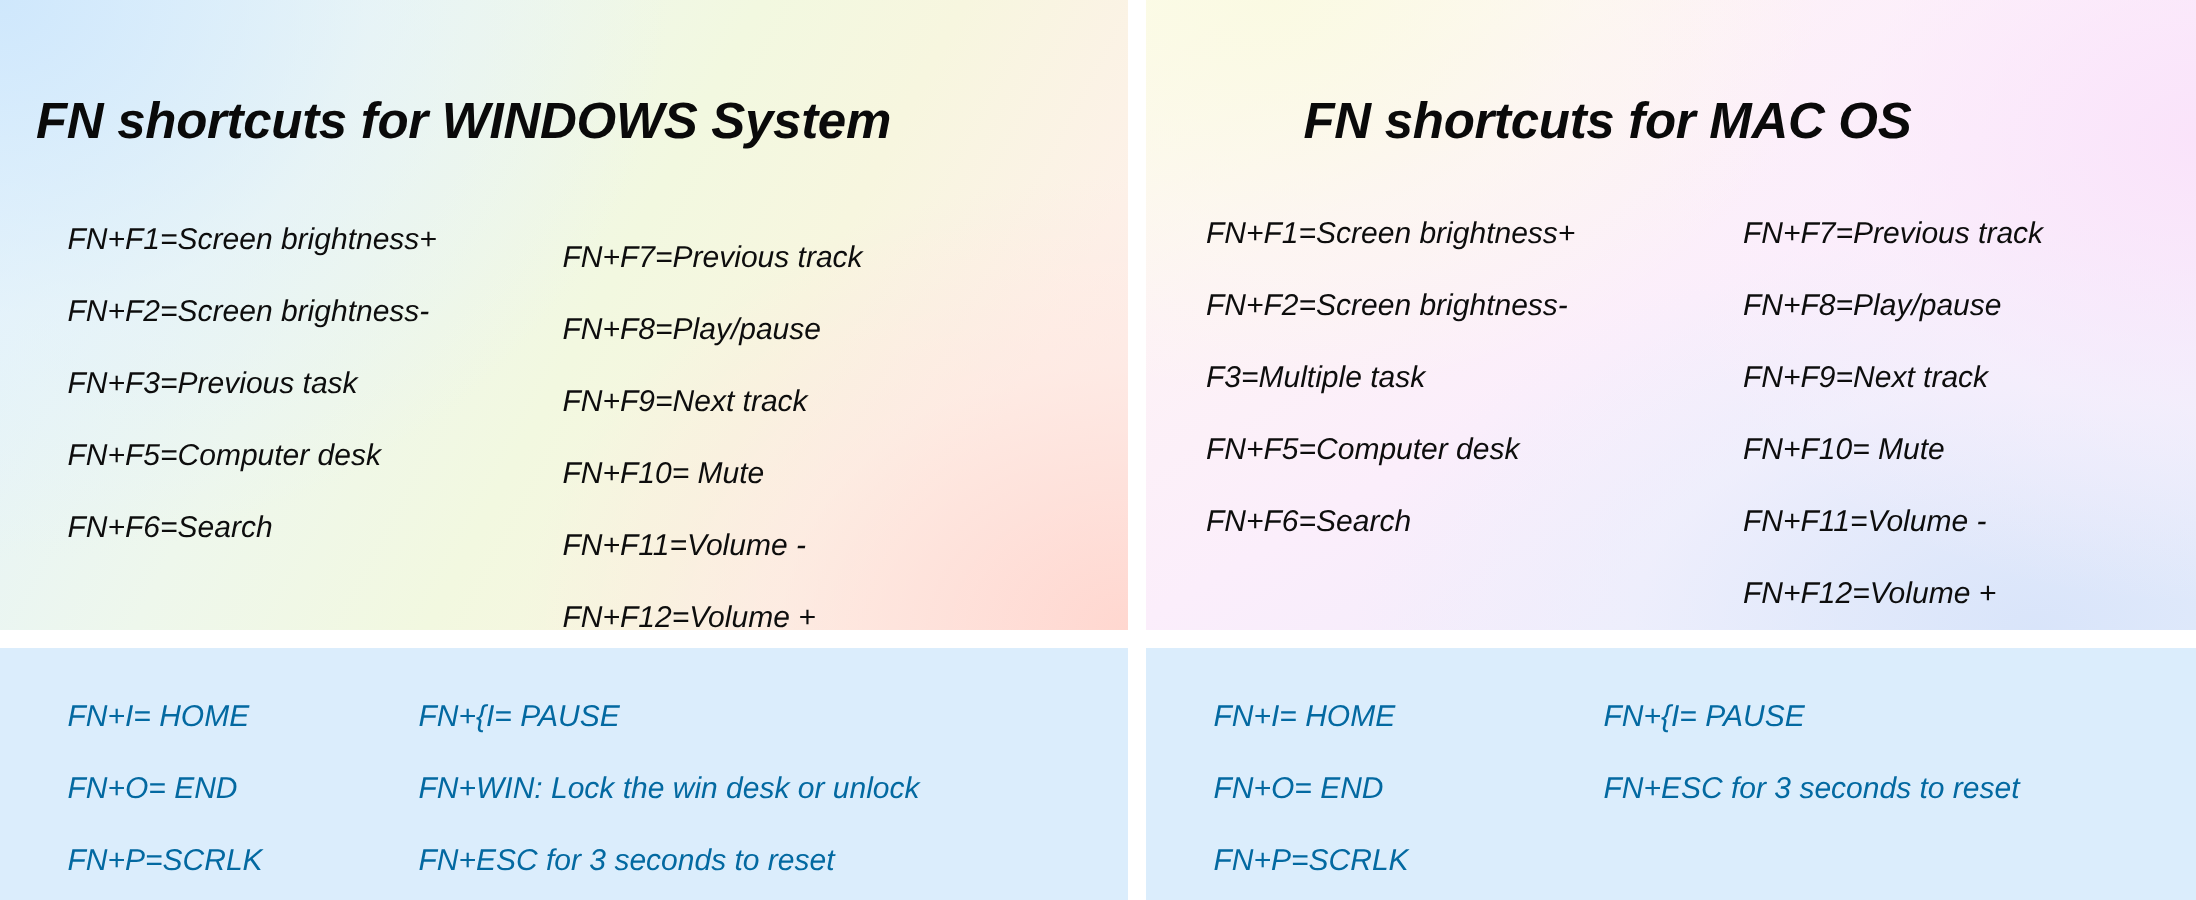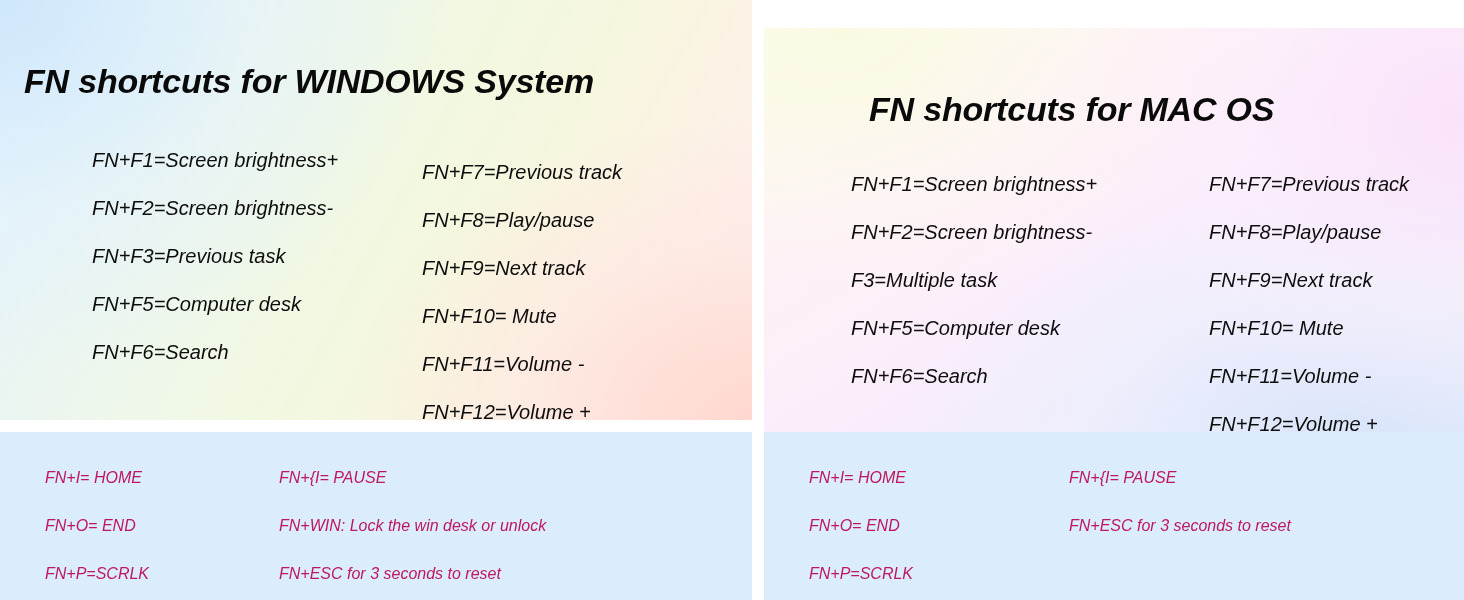--- a/index.html
+++ b/index.html
@@ -43,21 +43,20 @@
   .panel-top-right {
     left: 764px;
     top: 0px;
     width: 700px;
     height: 420px;
     background:
       radial-gradient(ellipse 520px 380px at 12% 0%, rgba(250,250,226,0.92) 0%, rgba(252,250,236,0.45) 40%, rgba(255,255,250,0.0) 70%),
       radial-gradient(ellipse 520px 420px at 100% 22%, rgba(250,226,250,0.9) 0%, rgba(252,238,252,0.45) 44%, rgba(255,247,255,0.0) 74%),
       radial-gradient(ellipse 600px 360px at 85% 100%, rgba(216,228,250,0.95) 0%, rgba(232,240,253,0.5) 45%, rgba(244,248,255,0.0) 76%),
       linear-gradient(150deg, #fdfce8 0%, #fdf2f6 26%, #fbeefb 50%, #f4ecfb 70%, #e4ecfa 100%);
-    margin-top: 28px;
   }
 
   .panel-bottom-left {
     left: 0px;
     top: 432px;
     width: 752px;
     height: 168px;
     background: #dbedfc;
   }
 
@@ -79,21 +78,20 @@
     white-space: nowrap;
     color: #0a0a0a;
   }
   .panel-top-left .panel-title  { left: 24px; }
   .panel-top-right .panel-title { left: 105px; }
 
   
   .cols {
     position: absolute;
     display: flex;
-    padding-left: 47px;
   }
   .panel-top-left .cols  { left: 0px;  top: 136px; width: 752px; }
   .panel-top-right .cols { left: 0px;  top: 132px; width: 700px; }
 
   .col {
     display: flex;
     flex-direction: column;
   }
   .panel-top-left .col-a  { width: 362px; padding-left: 45px; box-sizing: border-box; }
   .panel-top-left .col-b  { width: 390px; padding-left: 13px; box-sizing: border-box; padding-top: 12px; }
@@ -114,24 +112,24 @@
     top: 22px;
   }
   .panel-bottom-left .bcols  { left: 45px; }
   .panel-bottom-right .bcols { left: 45px; }
 
   .bcol-a { width: 210px; }
   .panel-bottom-right .bcol-a { width: 236px; }
   .bcol-b { width: 470px; margin-left: 24px; }
 
   .bshortcut {
-    font-size: 16px;
+    font-size: 20px;
     line-height: 48px;
     white-space: nowrap;
-    color: #be185d;
+    color: #0369a1;
   }
 </style>
 </head>
 <body>
 
 <div class="board">
 
   <div class="panel panel-top-left">
     <div class="panel-title">FN shortcuts for WINDOWS System</div>
 

